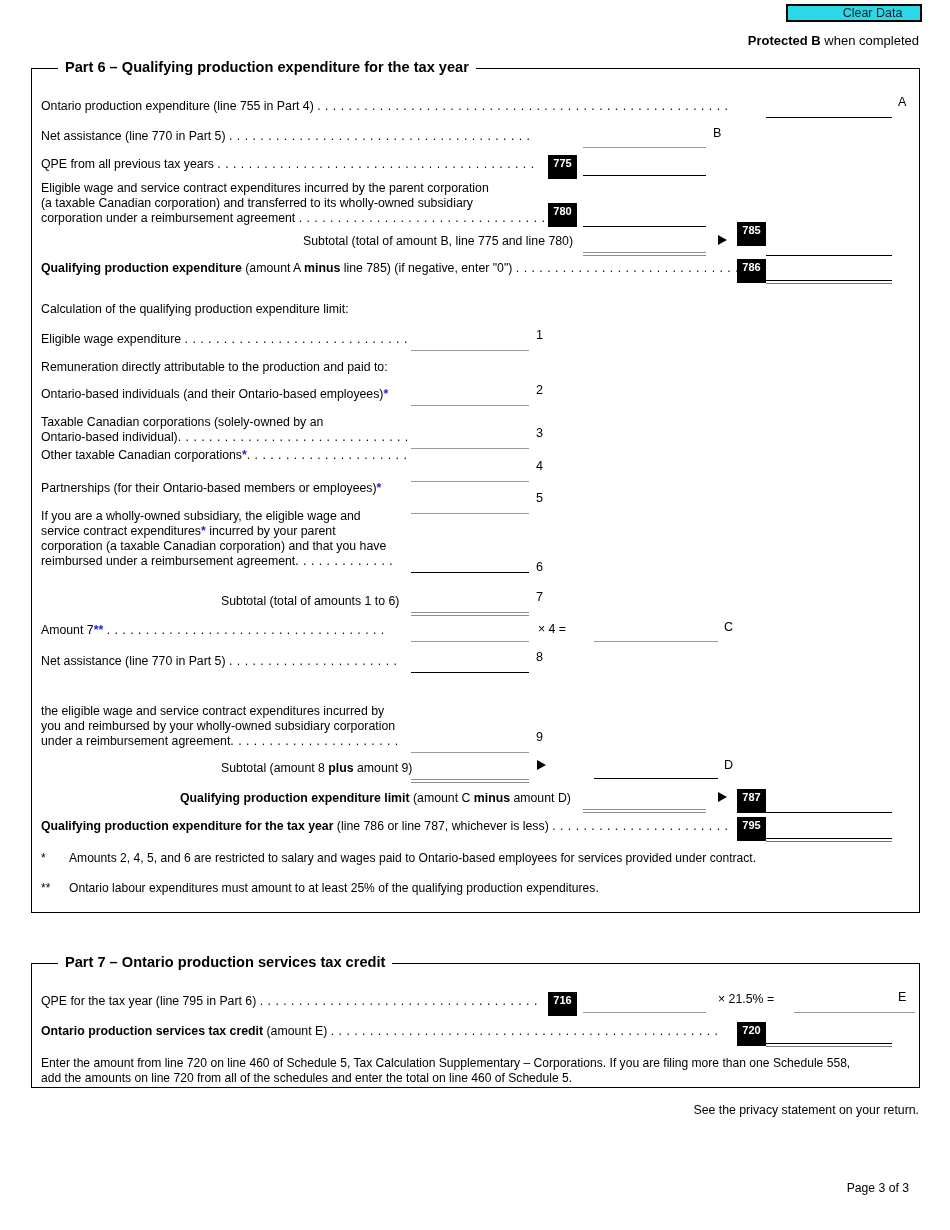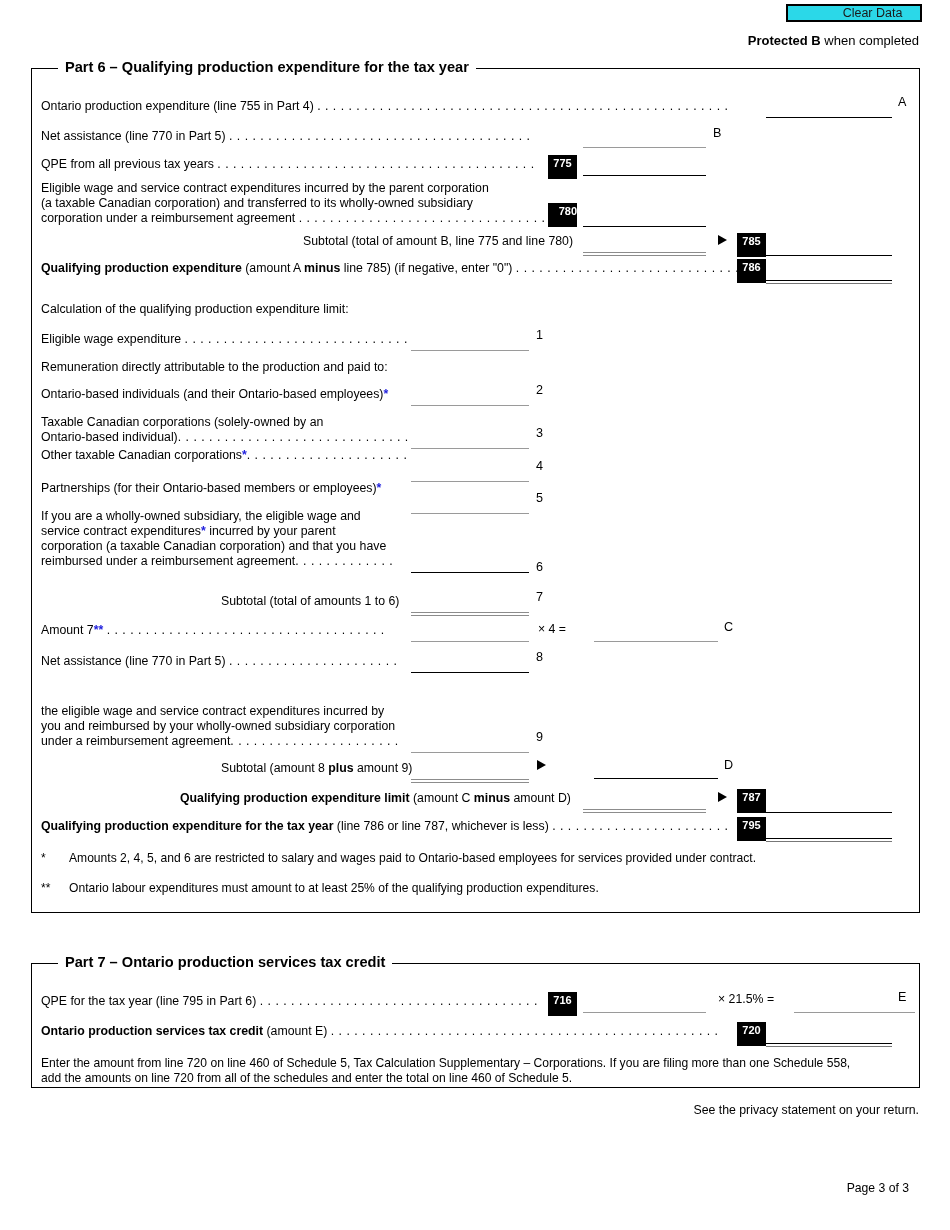--- a/index.html
+++ b/index.html
@@ -142,27 +142,27 @@
   </div>
   <div class="linebox" style="left:516px;top:86px;">775</div>
   <div class="abs u dark" style="left:551px;top:106px;width:123px;"></div>
 
   <div class="abs lbl" style="left:9px;top:112px;">Eligible wage and service contract expenditures incurred by the parent corporation</div>
   <div class="abs lbl" style="left:9px;top:127px;">(a taxable Canadian corporation) and transferred to its wholly-owned subsidiary</div>
   <div class="abs lbl" style="left:9px;top:142px;">
     <span>corporation under a reimbursement agreement</span>
     <span class="dots">. . . . . . . . . . . . . . . . . . . . . . . . . . . . . . . . .</span>
   </div>
-  <div class="linebox" style="left:516px;top:134px;text-align:right;">780</div>
+  <div class="linebox" style="left:516px;top:134px;">780</div>
   <div class="abs u dark" style="left:551px;top:157px;width:123px;"></div>
 
   <div class="abs lbl" style="left:271px;top:165px;">Subtotal (total of amount B, line 775 and line 780)</div>
   <div class="abs u dbl" style="left:551px;top:183px;width:123px;"></div>
   <div class="arrow" style="left:686px;top:166px;"></div>
-  <div class="linebox" style="left:705px;top:164px;">785</div>
+  <div class="linebox" style="left:705px;top:153px;">785</div>
   <div class="abs u dark" style="left:734px;top:186px;width:126px;"></div>
 
   <div class="abs lbl" style="left:9px;top:192px;">
     <b>Qualifying production expenditure</b><span> (amount A </span><b>minus</b><span> line 785) (if negative, enter "0")</span>
     <span class="dots">. . . . . . . . . . . . . . . . . . . . . . . . . . . . .</span>
   </div>
   <div class="linebox" style="left:705px;top:190px;">786</div>
   <div class="abs u dbl-dark" style="left:734px;top:211px;width:126px;"></div>
 
   <div class="abs lbl" style="left:9px;top:233px;">Calculation of the qualifying production expenditure limit:</div>

